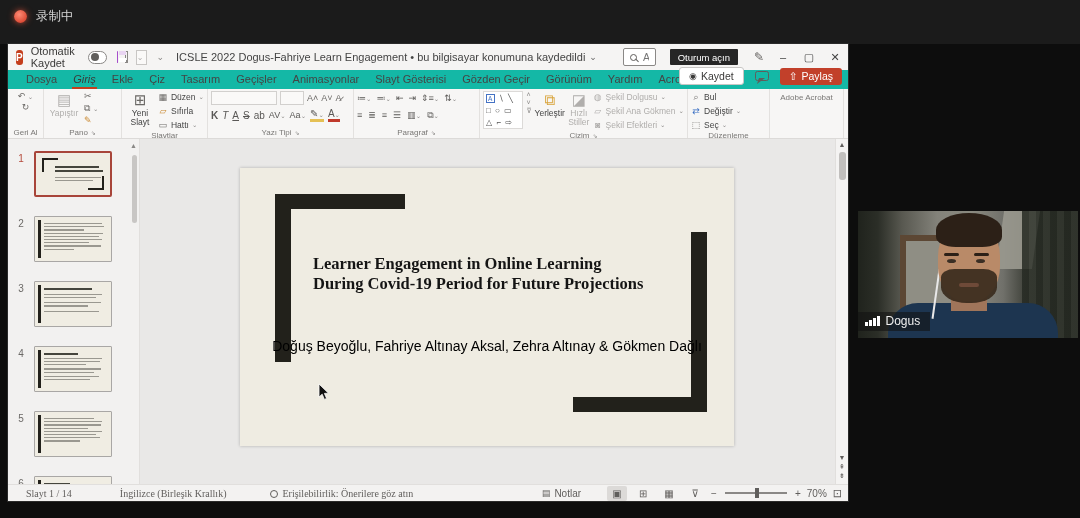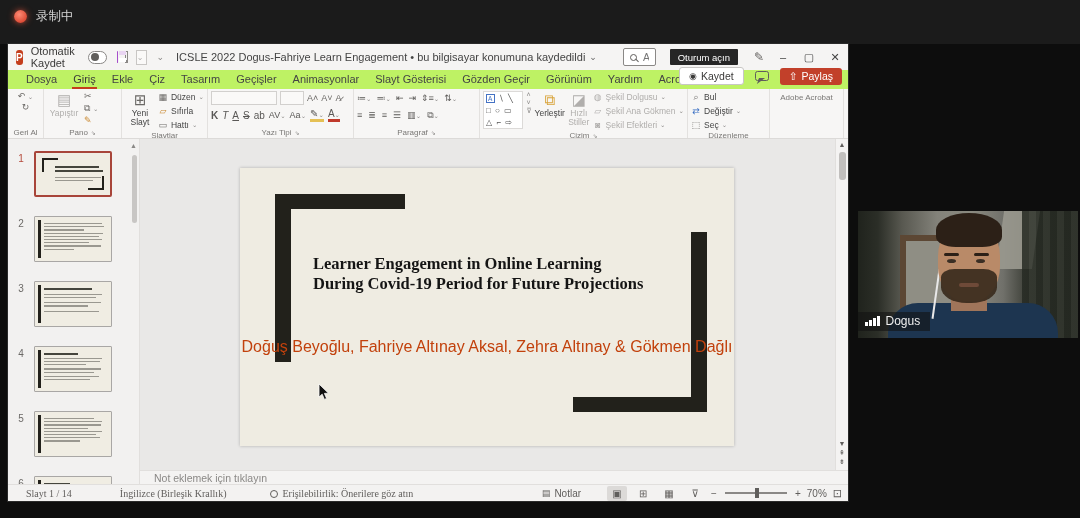--- a/index.html
+++ b/index.html
@@ -32,23 +32,23 @@
   .searchbox { margin-left:26px; width:226px; height:18px; background:#fff; border:1px solid #8a8886; border-radius:2px; display:flex; align-items:center; padding:0 6px; gap:6px; }
   .searchbox input { border:none; outline:none; width:100%; font-size:10.5px; color:#605e5c; background:transparent; font-family:"Liberation Sans",sans-serif; }
   .mag { width:7px; height:7px; border:1.4px solid #605e5c; border-radius:50%; position:relative; flex:0 0 auto; }
   .mag::after { content:""; position:absolute; width:4px; height:1.4px; background:#605e5c; transform:rotate(45deg); right:-3.5px; bottom:-1.5px; }
   .signin { margin-left:14px; background:#262626; color:#fff; font-size:9.5px; padding:2.5px 8px; border-radius:1px; white-space:nowrap; }
   .ink-btn { margin-left:16px; color:#605e5c; font-size:12px; }
   .winctl { display:flex; margin-left:6px; }
   .winctl span { width:26px; height:24px; display:flex; align-items:center; justify-content:center; color:#444; font-size:11px; }
 
   
-  .tabsrow { height:19px; display:flex; align-items:flex-end; padding-left:10px; gap:0; flex:0 0 auto; position:relative; background:#bef264; }
+  .tabsrow { height:19px; display:flex; align-items:flex-end; padding-left:10px; gap:0; flex:0 0 auto; position:relative; background:#14b8a6; }
   .rtab { font-size:11px; color:#444; padding:0 8px 4px 8px; white-space:nowrap; }
-  .rtab.active { position:relative; color:#3b3a39; }
+  .rtab.active { position:relative; color:#3b3a39;font-style:italic; }
   .rtab.active::after { content:""; position:absolute; left:7px; right:7px; bottom:0; height:2.5px; background:#c43e1c; }
   .tabs-right { position:absolute; right:6px; top:-3px; display:flex; align-items:center; gap:7px; }
   .rec-btn { display:flex; align-items:center; gap:4px; border:1px solid #c8c6c4; background:#fff; border-radius:3px; padding:2px 9px; font-size:10.5px; color:#3b3a39; }
   .rec-btn .dot { font-size:9px; color:#3b3a39; }
   .bubble { width:14px; height:10px; border:1.3px solid #605e5c; border-radius:2.5px; position:relative; margin:0 4px; }
   .bubble::after { content:""; position:absolute; left:2px; bottom:-4px; border:3px solid transparent; border-top-color:#605e5c; border-left-color:#605e5c; transform:skewX(-20deg); width:0; height:0; }
   .share-btn { display:flex; align-items:center; gap:4px; background:#c2402a; color:#fff; border-radius:3px; padding:2.5px 9px; font-size:10.5px; }
 
   
   .ribbon { height:50px; background:#f7f6f5; border-bottom:1px solid #dcdad8; display:flex; flex:0 0 auto; overflow:hidden; }
@@ -91,21 +91,21 @@
 
   .rightcol { flex:1; display:flex; flex-direction:column; min-width:0; }
   .slidearea { flex:1; background:#e9e8e7; position:relative; overflow:hidden; }
 
   .slide { position:absolute; left:100px; top:29px; width:494px; height:278px; background:#efece2; box-shadow:0 0 3px rgba(0,0,0,.25); }
   .bkt-tl-v { position:absolute; left:35px; top:26px; width:16px; height:168px; background:#22211b; }
   .bkt-tl-h { position:absolute; left:35px; top:26px; width:130px; height:15px; background:#22211b; }
   .bkt-br-v { position:absolute; left:451px; top:64px; width:16px; height:180px; background:#22211b; }
   .bkt-br-h { position:absolute; left:333px; top:229px; width:134px; height:15px; background:#22211b; }
   .slide-title { position:absolute; left:73px; top:86px; font-family:"Liberation Serif",serif; font-weight:bold; font-size:16.5px; line-height:20px; color:#151515; }
-  .slide-authors { position:absolute; left:0; right:0; top:170px; text-align:center; font-size:16px; color:#c2410c; }
+  .slide-authors { position:absolute; left:0; right:0; top:170px; text-align:center; font-size:14px; color:#000000; }
   .slide-conf { position:absolute; left:0; right:0; top:203px; text-align:center; font-size:9.5px; color:#474747; }
 
   .vscroll { position:absolute; right:0; top:0; bottom:0; width:13px; background:#f4f3f2; border-left:1px solid #e1dfdd; }
   .vs-up { position:absolute; top:2px; left:0; right:0; text-align:center; font-size:7px; color:#605e5c; }
   .vs-thumb { position:absolute; top:13px; left:3px; width:7px; height:28px; background:#c1bfbd; border-radius:3px; }
   .vs-bot { position:absolute; bottom:4px; left:0; right:0; text-align:center; font-size:7px; color:#605e5c; line-height:9px; }
 
   .notesbar { height:14px; background:#f4f3f2; border-top:1px solid #e1dfdd; font-size:10.5px; color:#8a8886; display:flex; align-items:center; padding-left:14px; flex:0 0 auto; }
 
   
@@ -503,23 +503,20 @@
           <span class="vs-up">▲</span>
           <span class="vs-thumb"></span>
           <span class="vs-bot">
             <span style="display:block">▼</span>
             <span style="display:block">⇞</span>
             <span style="display:block">⇟</span>
           </span>
         </div>
       </div>
 
-      <div class="notesbar">
-        <span>Not eklemek için tıklayın</span>
-      </div>
     </div>
   </div>
 
   <div class="statusbar">
     <span class="sb-left">
       <span class="sb-item" style="padding-left:4px;">Slayt 1 / 14</span>
       <span class="sb-item" style="padding-left:34px;">İngilizce (Birleşik Krallık)</span>
       <span class="sb-item" style="padding-left:30px;"><span class="accico"></span><span>Erişilebilirlik: Önerilere göz atın</span></span>
     </span>
     <span class="sb-right">

